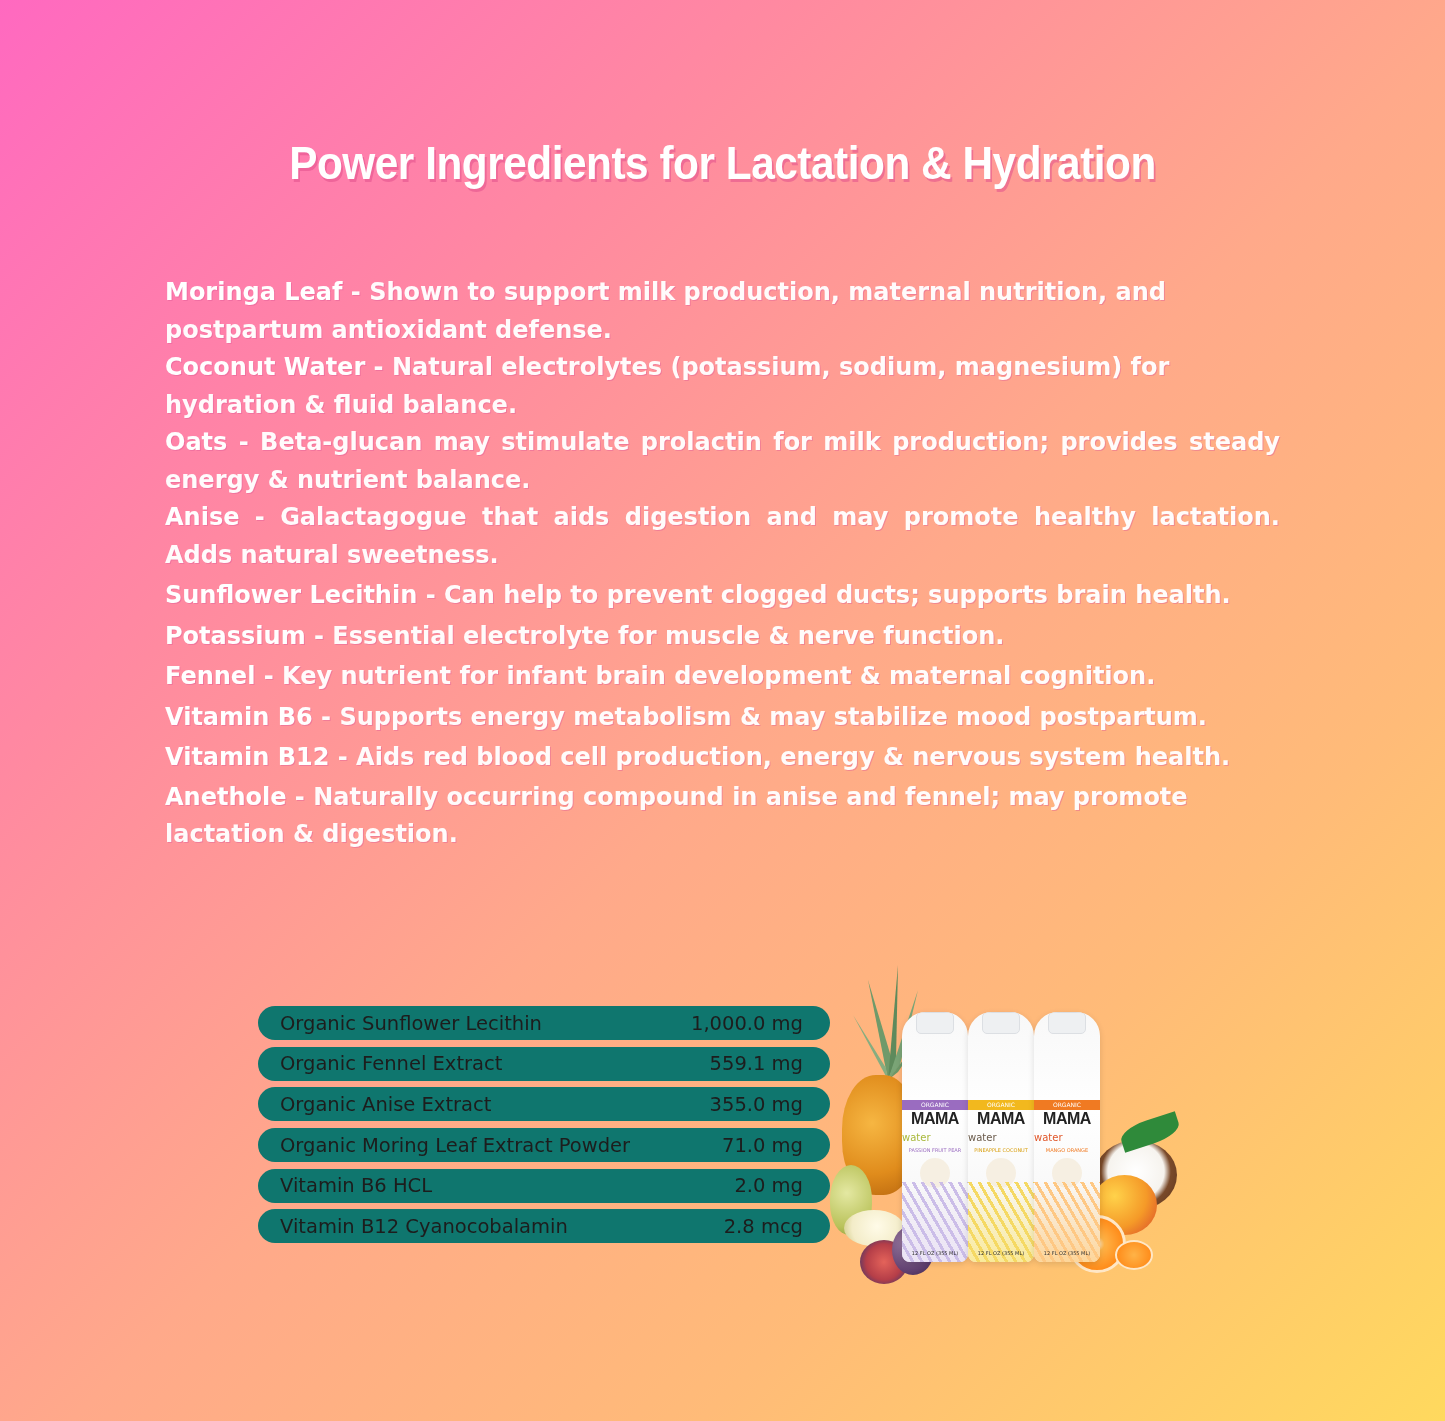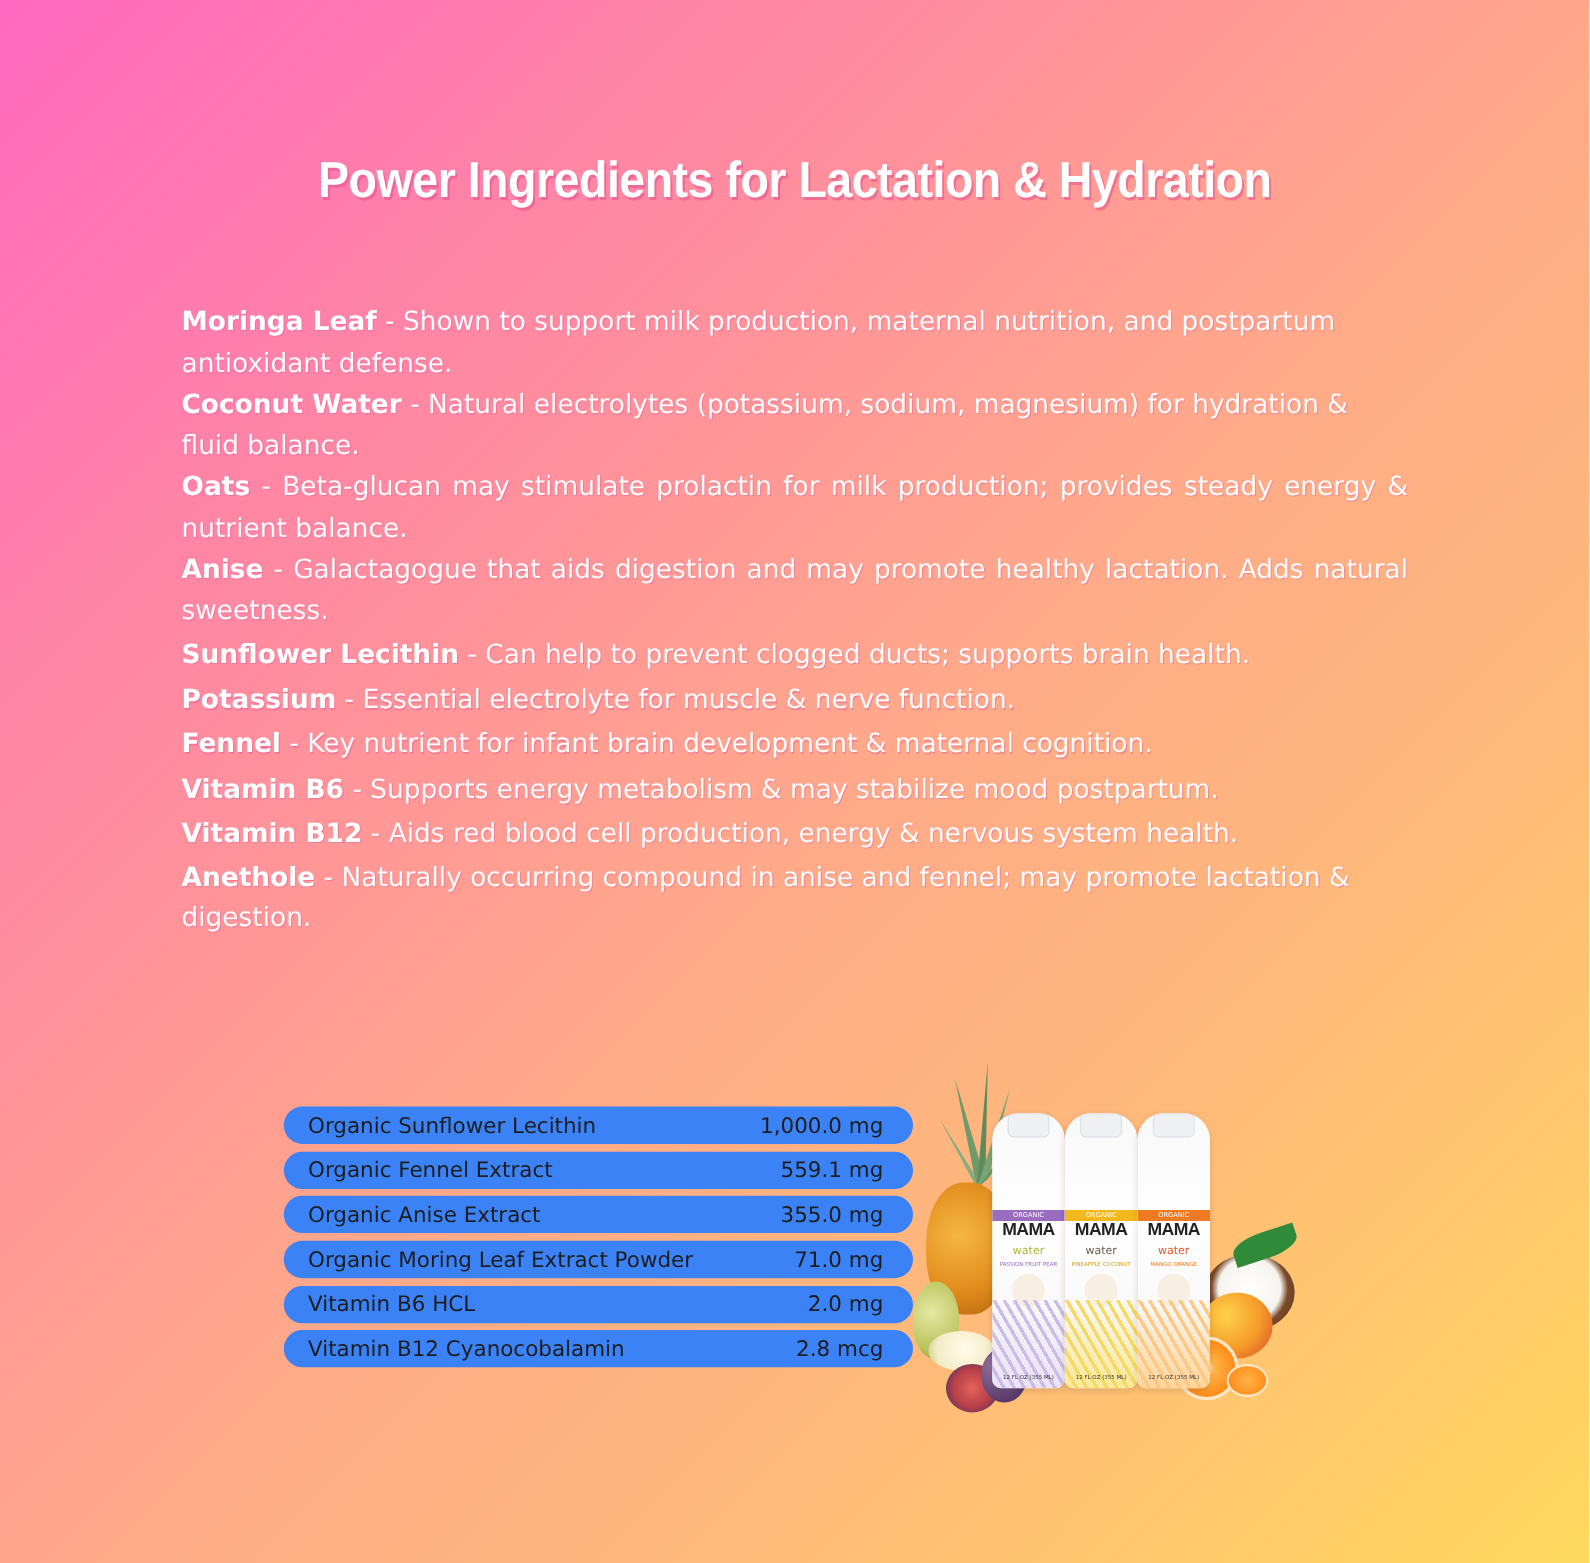--- a/index.html
+++ b/index.html
@@ -32,36 +32,36 @@
       font-family: "DejaVu Sans", sans-serif;
       font-size: 24px;
       line-height: 37.5px;
       text-shadow: 1px 1px 0 rgba(225, 90, 150, 0.45);
       font-weight: 300;
     }
     .ing { margin: 0; }
     .ing.justify { text-align: justify; text-align-last: left; }
     .ing.spaced { margin-top: 3px; margin-bottom: 2px; }
     .ing .name { font-weight: 700; margin-top: 45px; }
-    .ing .desc { font-weight: normal; opacity: 0.97; }
+    .ing .desc { font-weight: bold; opacity: 0.97; }
 
     .table {
       position: absolute;
       left: 258px;
       top: 1006px;
       width: 572px;
     }
     .row {
       display: flex;
       justify-content: space-between;
       align-items: center;
       height: 34px;
       margin-bottom: 6.7px;
       padding: 0 27px 0 22px;
-      background: #3b82f6;
+      background: #0f766e;
       border-radius: 17px;
       color: #1d1d1d;
       font-family: "DejaVu Sans", sans-serif;
       font-size: 19.5px;
     }
     .row .val { text-align: left; }
 
     .product {
       position: absolute;
       left: 830px;
@@ -88,21 +88,21 @@
       font-size: 6px; text-align: center; color: #fff; line-height: 10px;
       font-family: "DejaVu Sans", sans-serif;
     }
     .bottle .brand {
       position: absolute; top: 98px; left: 0; width: 100%;
       text-align: center; color: #222; font-weight: 700;
       font-family: "Liberation Sans", sans-serif; font-size: 16px; letter-spacing: -0.5px;
     }
     .bottle .sub {
       position: absolute; top: 120px; left: 0; width: 100%;
-      text-align: center; font-size: 10px; font-family: "DejaVu Sans", sans-serif;
+      text-align: left; font-size: 10px; font-family: "DejaVu Sans", sans-serif;
     }
     .bottle .flavor {
       position: absolute; top: 135px; left: 0; width: 100%;
       text-align: center; font-size: 5px; font-family: "DejaVu Sans", sans-serif;
     }
     .bottle .badge {
       position: absolute; top: 146px; left: 18px; width: 30px; height: 30px;
       border-radius: 50%; background: #f6efe2;
     }
     .bottle .leaves {

